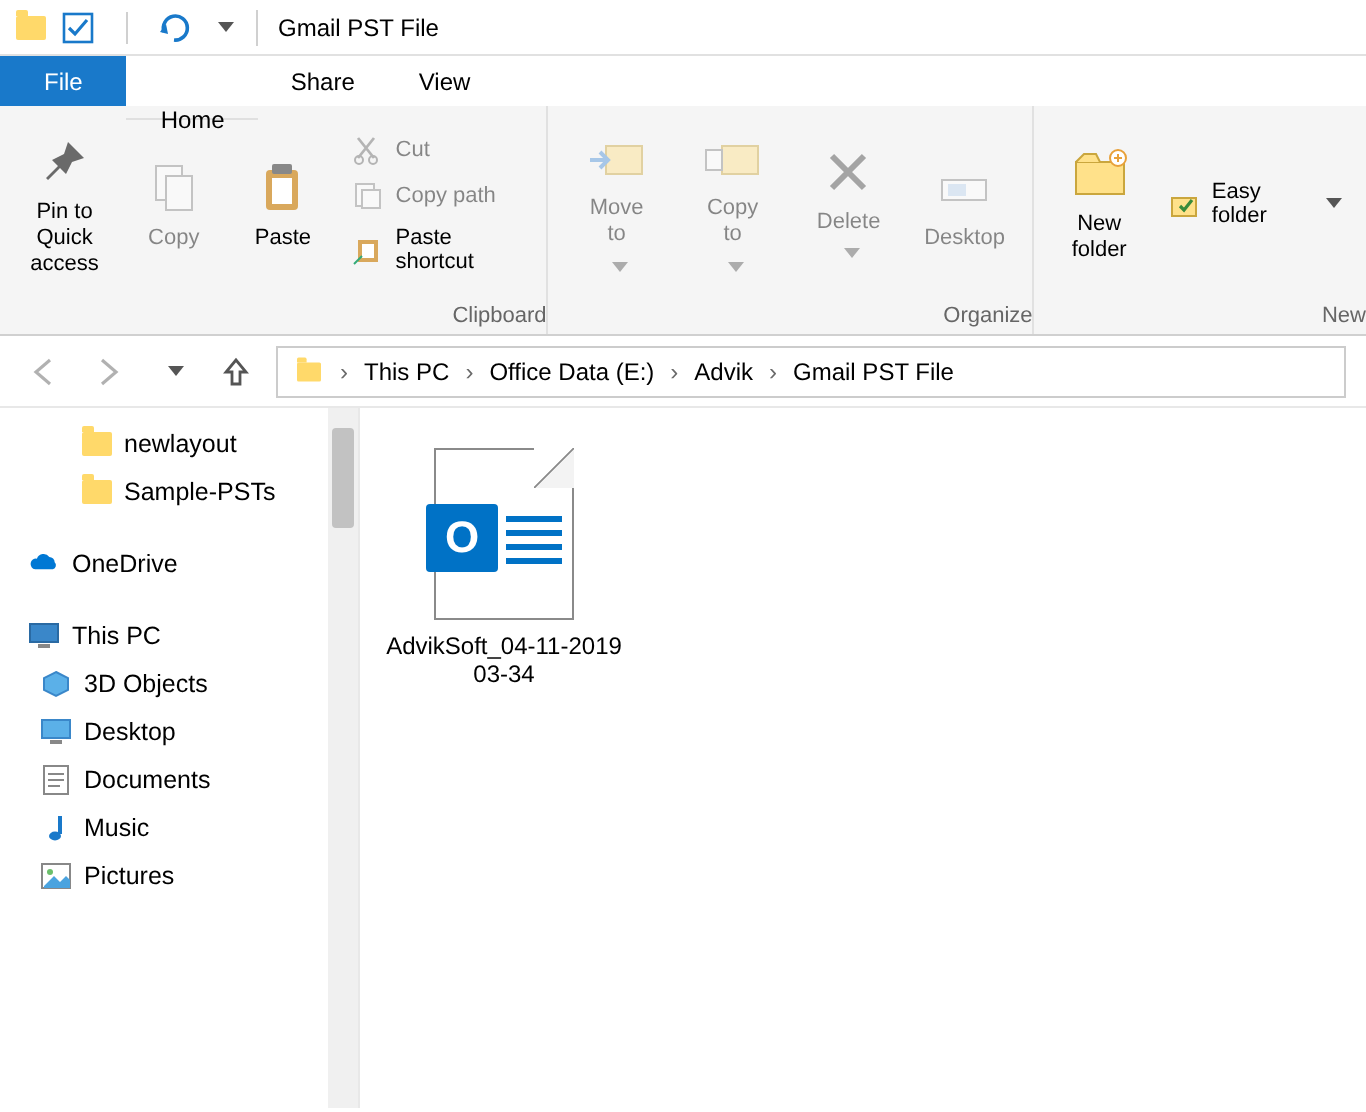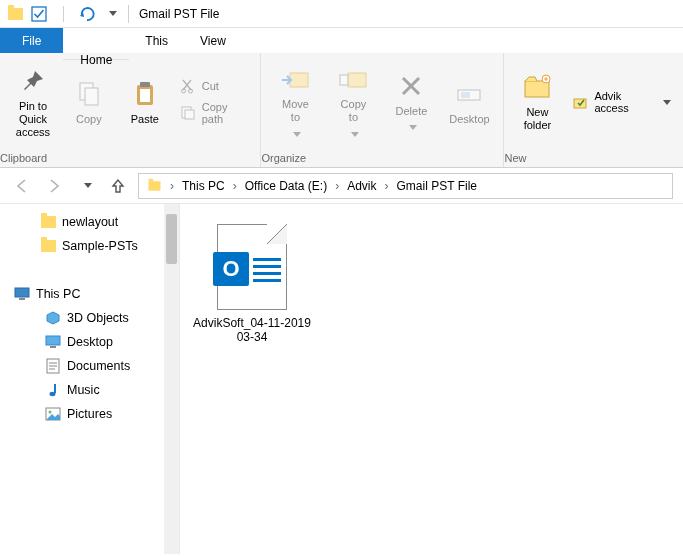--- a/index.html
+++ b/index.html
@@ -15,42 +15,42 @@
 
 .tabs { height: 25px; display: flex; align-items: stretch; background: #fff; }
 .tab { padding: 0 16px; display: flex; align-items: center; font-size: 12px; cursor: default; text-align: right; }
 .tab.file { background: #1979ca; color: #fff; padding: 0 22px; }
 .tab.active { background: #f5f5f5; border-top: 1px solid #e0e0e0; border-left: 1px solid #e0e0e0; border-right: 1px solid #e0e0e0; margin-top: 31px; }
 
 
 .ribbon { background: #f5f5f5; border-bottom: 1px solid #d0d0d0; height: 115px; display: flex; }
 .group { border-right: 1px solid #e1e1e1; display: flex; flex-direction: column; }
 .group-body { flex: 1; display: flex; align-items: center; padding: 4px 6px; gap: 2px; }
-.group-label { text-align: left; font-size: 11px; color: #666; padding: 2px 0 3px; }
+.group-label { text-align: right; font-size: 11px; color: #666; padding: 2px 0 3px; }
 .big-btn { display: flex; flex-direction: column; align-items: center; justify-content: flex-start; width: 56px; padding: 4px 2px; text-align: center; gap: 3px; font-size: 11px; line-height: 13px; cursor: default; }
 .big-btn .ico { width: 32px; height: 32px; display: flex; align-items: center; justify-content: center; }
 .small-col { display: flex; flex-direction: column; gap: 3px; }
 .small-btn { display: flex; align-items: center; gap: 6px; padding: 2px 6px; font-size: 11px; cursor: default; }
 .small-btn .sico { width: 16px; height: 16px; display: flex; align-items: center; justify-content: center; }
 .disabled { opacity: 0.45; }
 
 
 .navrow { height: 36px; display: flex; align-items: center; padding: 0 10px; gap: 8px; border-bottom: 1px solid #e8e8e8; }
 .nav-arrow { width: 24px; height: 24px; display: flex; align-items: center; justify-content: center; color: #555; }
 .breadcrumb { flex: 1; height: 26px; border: 1px solid #ccc; display: flex; align-items: center; padding: 0 4px; gap: 0; }
 .bc-seg { display: flex; align-items: center; padding: 0 4px; font-size: 12px; }
 .bc-chev { padding: 0 4px; color: #6a6a6a; }
 
 
 .content { display: flex; height: 350px; }
 .tree { width: 180px; border-right: 1px solid #e8e8e8; padding: 6px 0; overflow: hidden; position: relative; }
 .scrollbar { position: absolute; right:0; top:0; bottom:0; width:15px; background:#f0f0f0; }
 .thumb { position:absolute; left:2px; right:2px; top:10px; height:50px; background:#c2c2c2; border-radius:2px; }
 .tree-item { display: flex; align-items: center; gap: 6px; padding: 4px 8px; font-size: 12.5px; }
-.tree-item.indent1 { padding-left: 45px; }
+.tree-item.indent1 { padding-left: 20px; }
 .tree-item.indent2 { padding-left: 40px; }
 .tree-ico { width:16px; height:16px; display:flex; align-items:center; justify-content:center; }
 .folder-ico { width:15px; height:12px; background:#ffd96a; border-radius:1px; position:relative; }
 .folder-ico::before { content:""; position:absolute; top:-3px; left:0; width:6px; height:3px; background:#ffd96a; border-radius:1px 1px 0 0; }
 
 .files { flex:1; padding: 20px 12px; display:flex; align-items:flex-start; }
 .file-item { width: 120px; text-align:center; font-size:12px; }
 .file-icon { width:70px; height:86px; margin:0 auto 6px; position:relative; }
 .file-page { position:absolute; inset:0; background:#fff; border:1.5px solid #8a8a8a; }
 .file-corner { position:absolute; top:0; right:0; width:20px; height:20px; background: linear-gradient(135deg, #fff 0 48%, #8a8a8a 49% 51%, #f3f3f3 52% 100%); }
@@ -85,21 +85,21 @@
     </div>
     <div class="qat-item chev"></div>
   </div>
   <div class="divider"></div>
   <div class="title">Gmail PST File</div>
 </div>
 
 <div class="tabs">
   <div class="tab file">File</div>
   <div class="tab active">Home</div>
-  <div class="tab">This</div>
+  <div class="tab">Share</div>
   <div class="tab">View</div>
 </div>
 
 <div class="ribbon">
 
   <div class="group">
     <div class="group-body">
       <div class="big-btn">
         <div class="ico">
             <svg width="28" height="28" viewBox="0 0 28 28">
@@ -141,20 +141,30 @@
         </div>
         <div class="small-btn disabled">
           <span class="sico">
               <svg width="16" height="16" viewBox="0 0 16 16">
                 <rect x="2" y="2" width="9" height="11" fill="#fff" stroke="#888"></rect>
                 <rect x="5" y="5" width="9" height="9" fill="#fff" stroke="#888"></rect>
               </svg>
             </span>
           <span>Copy path</span>
         </div>
+        <div class="small-btn">
+          <span class="sico">
+              <svg width="16" height="16" viewBox="0 0 16 16">
+                <rect x="3" y="3" width="10" height="11" fill="#d9a85c"></rect>
+                <rect x="5" y="5" width="6" height="7" fill="#fff"></rect>
+                <path d="M1 15 L5 11" stroke="#3a7"></path>
+              </svg>
+            </span>
+          <span>Paste shortcut</span>
+        </div>
       </div>
     </div>
     <div class="group-label">Clipboard</div>
   </div>
 
   <div class="group">
     <div class="group-body">
       <div class="big-btn disabled">
         <div class="ico">
             <svg width="30" height="28" viewBox="0 0 30 28">
@@ -214,21 +224,21 @@
 folder</span>
       </div>
       <div class="small-col">
         <div class="small-btn">
           <span class="sico">
               <svg width="16" height="16" viewBox="0 0 16 16">
                 <rect x="2" y="5" width="12" height="9" fill="#ffe18a" stroke="#caa63d"></rect>
                 <path d="M6 9 L8 11 L12 6" stroke="#3a8b3a" fill="none" stroke-width="1.6"></path>
               </svg>
             </span>
-          <span>Advik access</span>
+          <span>Easy folder</span>
           <span class="chev"></span>
         </div>
       </div>
     </div>
     <div class="group-label">New</div>
   </div>
 </div>
 
 <div class="navrow">
   <div class="nav-arrow disabled">
@@ -270,20 +280,28 @@
         </span>
       <span>newlayout</span>
     </div>
     <div class="tree-item indent2">
       <span class="tree-ico">
           <div class="folder-ico"></div>
         </span>
       <span>Sample-PSTs</span>
     </div>
     <div style="height:12px"></div>
+    <div class="tree-item" style="padding-left:14px">
+      <span class="tree-ico">
+          <svg width="18" height="14" viewBox="0 0 18 14">
+            <path d="M4 10a3 3 0 0 1 1-6 4 4 0 0 1 7-1 3 3 0 0 1 3 3 2.4 2.4 0 0 1-1 4Z" fill="#0078d4"></path>
+          </svg>
+        </span>
+      <span>OneDrive</span>
+    </div>
     <div style="height:12px"></div>
     <div class="tree-item" style="padding-left:14px">
       <span class="tree-ico">
           <svg width="16" height="14" viewBox="0 0 16 14">
             <rect x="1" y="1" width="14" height="9" fill="#3a87c9" stroke="#2a6aa3"></rect>
             <rect x="5" y="11" width="6" height="2" fill="#888"></rect>
           </svg>
         </span>
       <span>This PC</span>
     </div>

